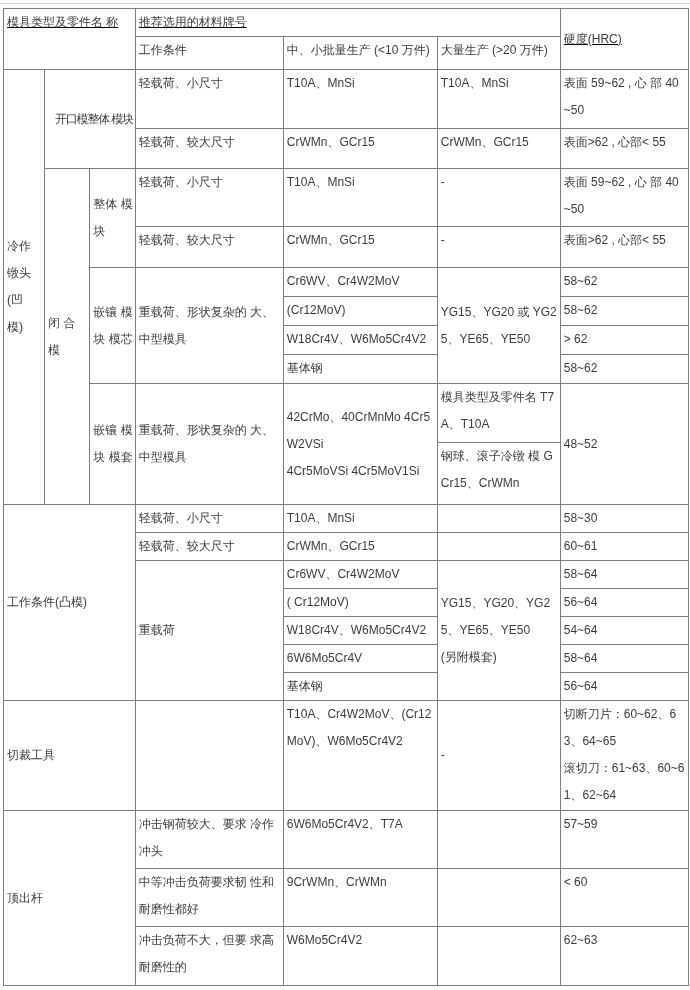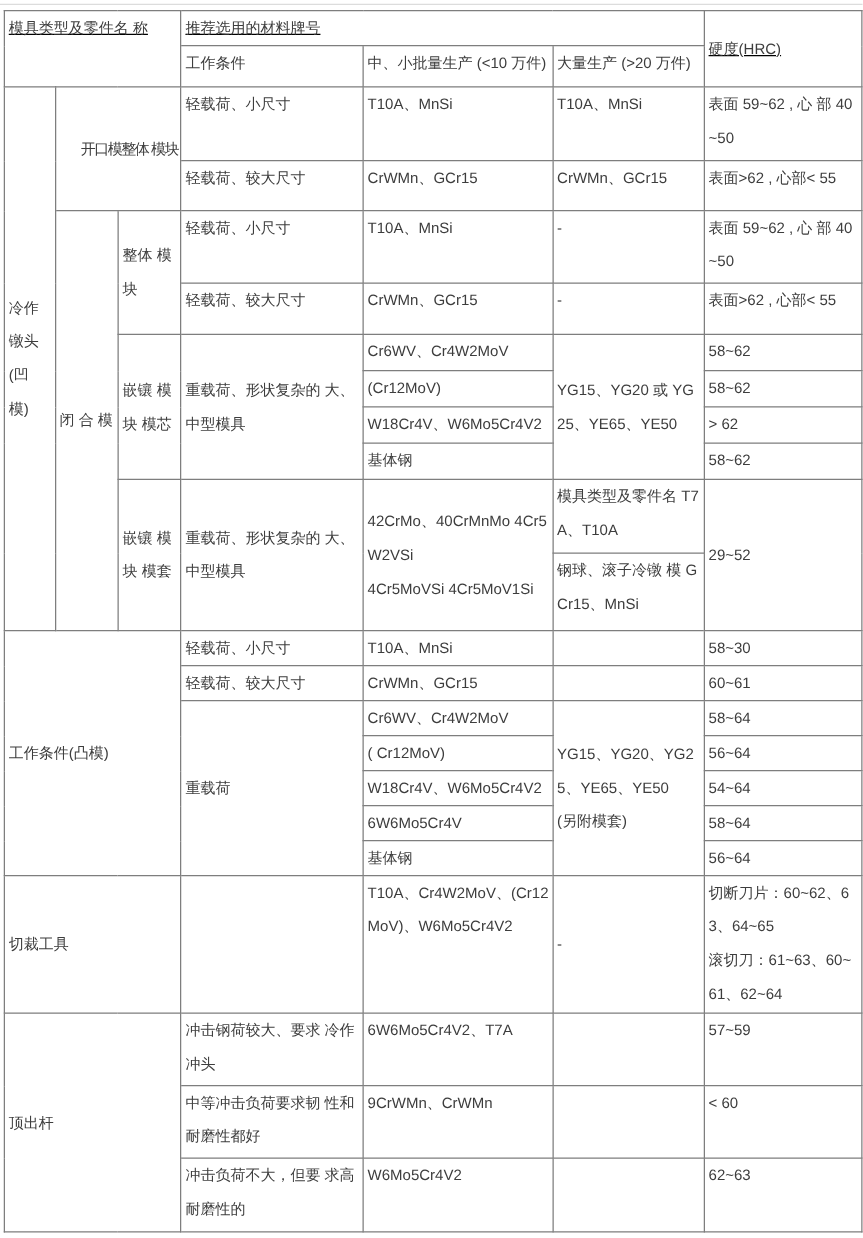--- a/index.html
+++ b/index.html
@@ -10,21 +10,21 @@
   .topline{position:absolute;left:0;top:3px;width:690px;height:1px;background:#dcdcdc;}
   .table-wrap{position:absolute;left:3px;top:8px;}
   table{border-collapse:collapse;table-layout:fixed;}
   td{
     border:1px solid #7e7e7e;
     font-size:12px;line-height:27px;color:#3d3d3d;
     vertical-align:top;padding:0 2px 0 3px;
     white-space:pre-wrap;word-break:break-all;overflow:hidden;
   }
   td.va-mid{vertical-align:middle;}
-  td.tight{white-space:nowrap;letter-spacing:-1.2px;padding-left:20px;}
+  td.tight{white-space:nowrap;letter-spacing:-1.2px;padding-left:10px;}
 </style>
 </head>
 <body style="background: rgb(255, 255, 255);">
 
 <div class="topline"></div>
 
 <div class="table-wrap">
   <table id="tbl">
     <colgroup id="cols">
         <col style="width: 41px;">
@@ -92,24 +92,24 @@
         <tr style="height: 29px;">
           <td>基体钢</td>
           <td>58~62</td>
         </tr>
         <tr style="height: 59px;">
           <td rowspan="2" class="va-mid">嵌镶 模块 模套</td>
           <td rowspan="2" class="va-mid">重载荷、形状复杂的 大、中型模具</td>
           <td rowspan="2" class="va-mid">42CrMo、40CrMnMo 4Cr5W2VSi
 4Cr5MoVSi 4Cr5MoV1Si</td>
           <td>模具类型及零件名 T7A、T10A</td>
-          <td rowspan="2" class="va-mid">29~52</td>
+          <td rowspan="2" class="va-mid">48~52</td>
         </tr>
         <tr style="height: 62px;">
-          <td>钢球、滚子冷镦 模 GCr15、MnSi</td>
+          <td>钢球、滚子冷镦 模 GCr15、CrWMn</td>
         </tr>
         <tr style="height: 27px;">
           <td colspan="3" rowspan="7" class="va-mid">工作条件(凸模)</td>
           <td>轻载荷、小尺寸</td>
           <td>T10A、MnSi</td>
           <td></td>
           <td>58~30</td>
         </tr>
         <tr style="height: 27px;">
           <td>轻载荷、较大尺寸</td>

